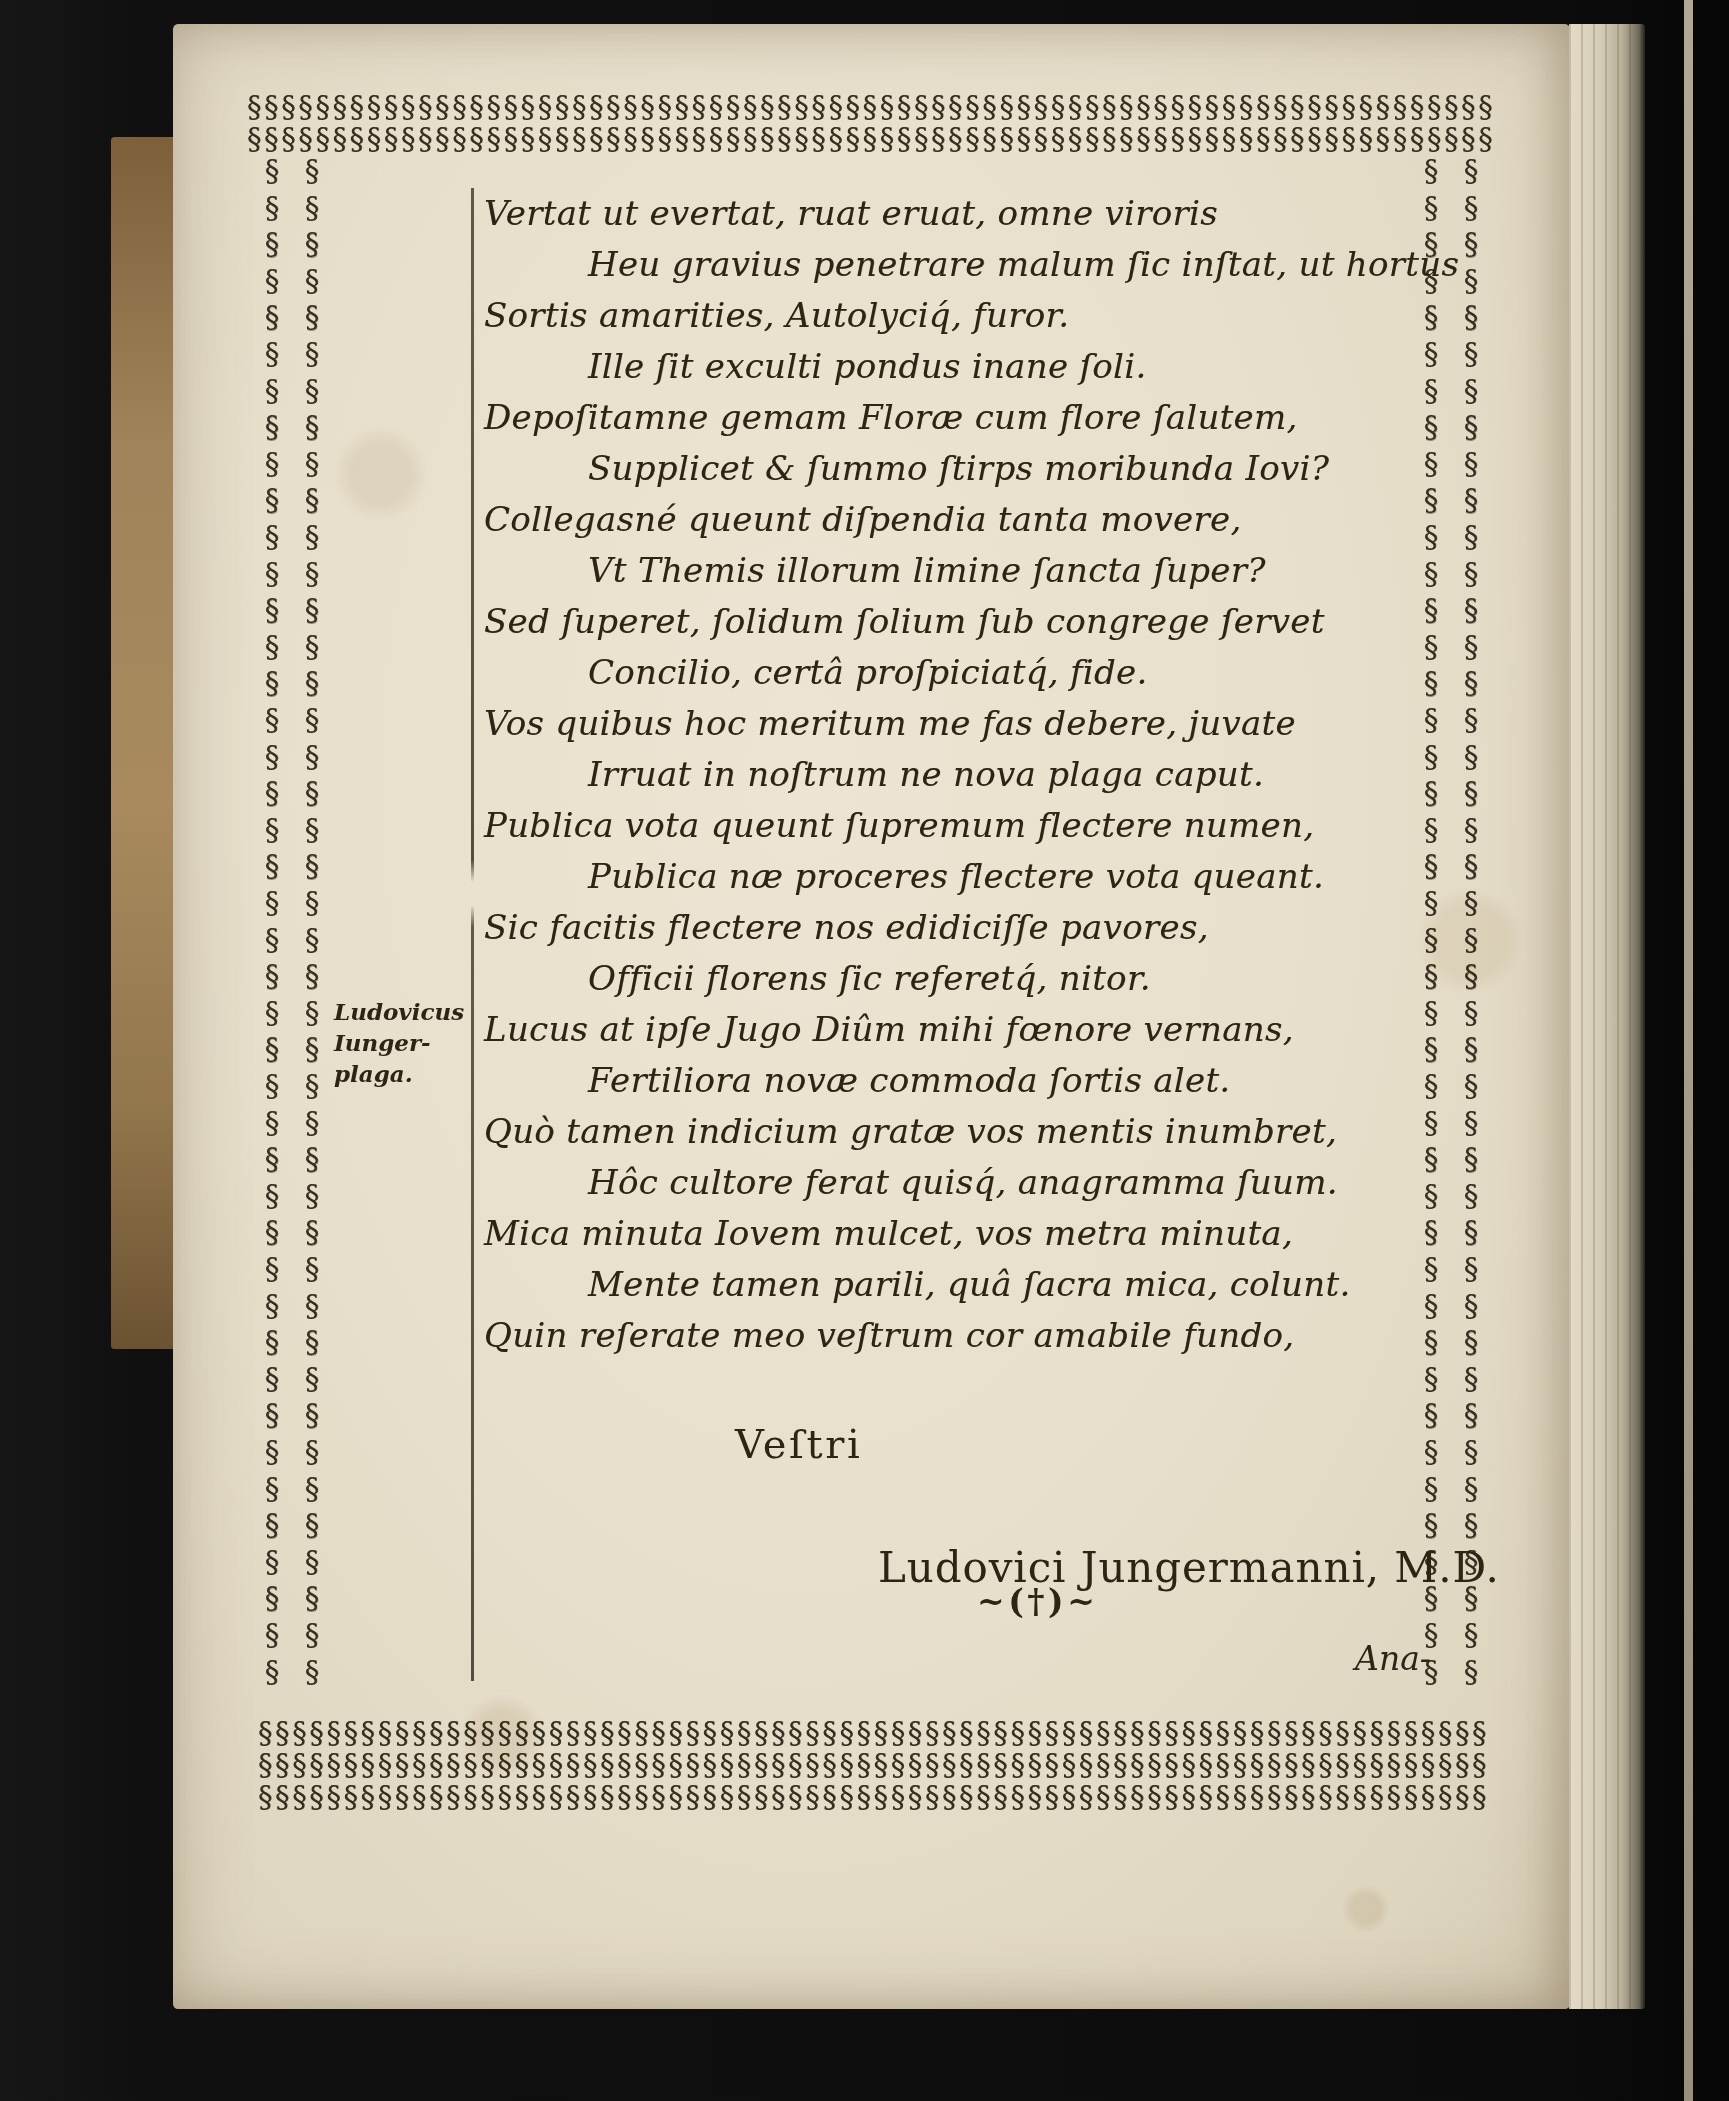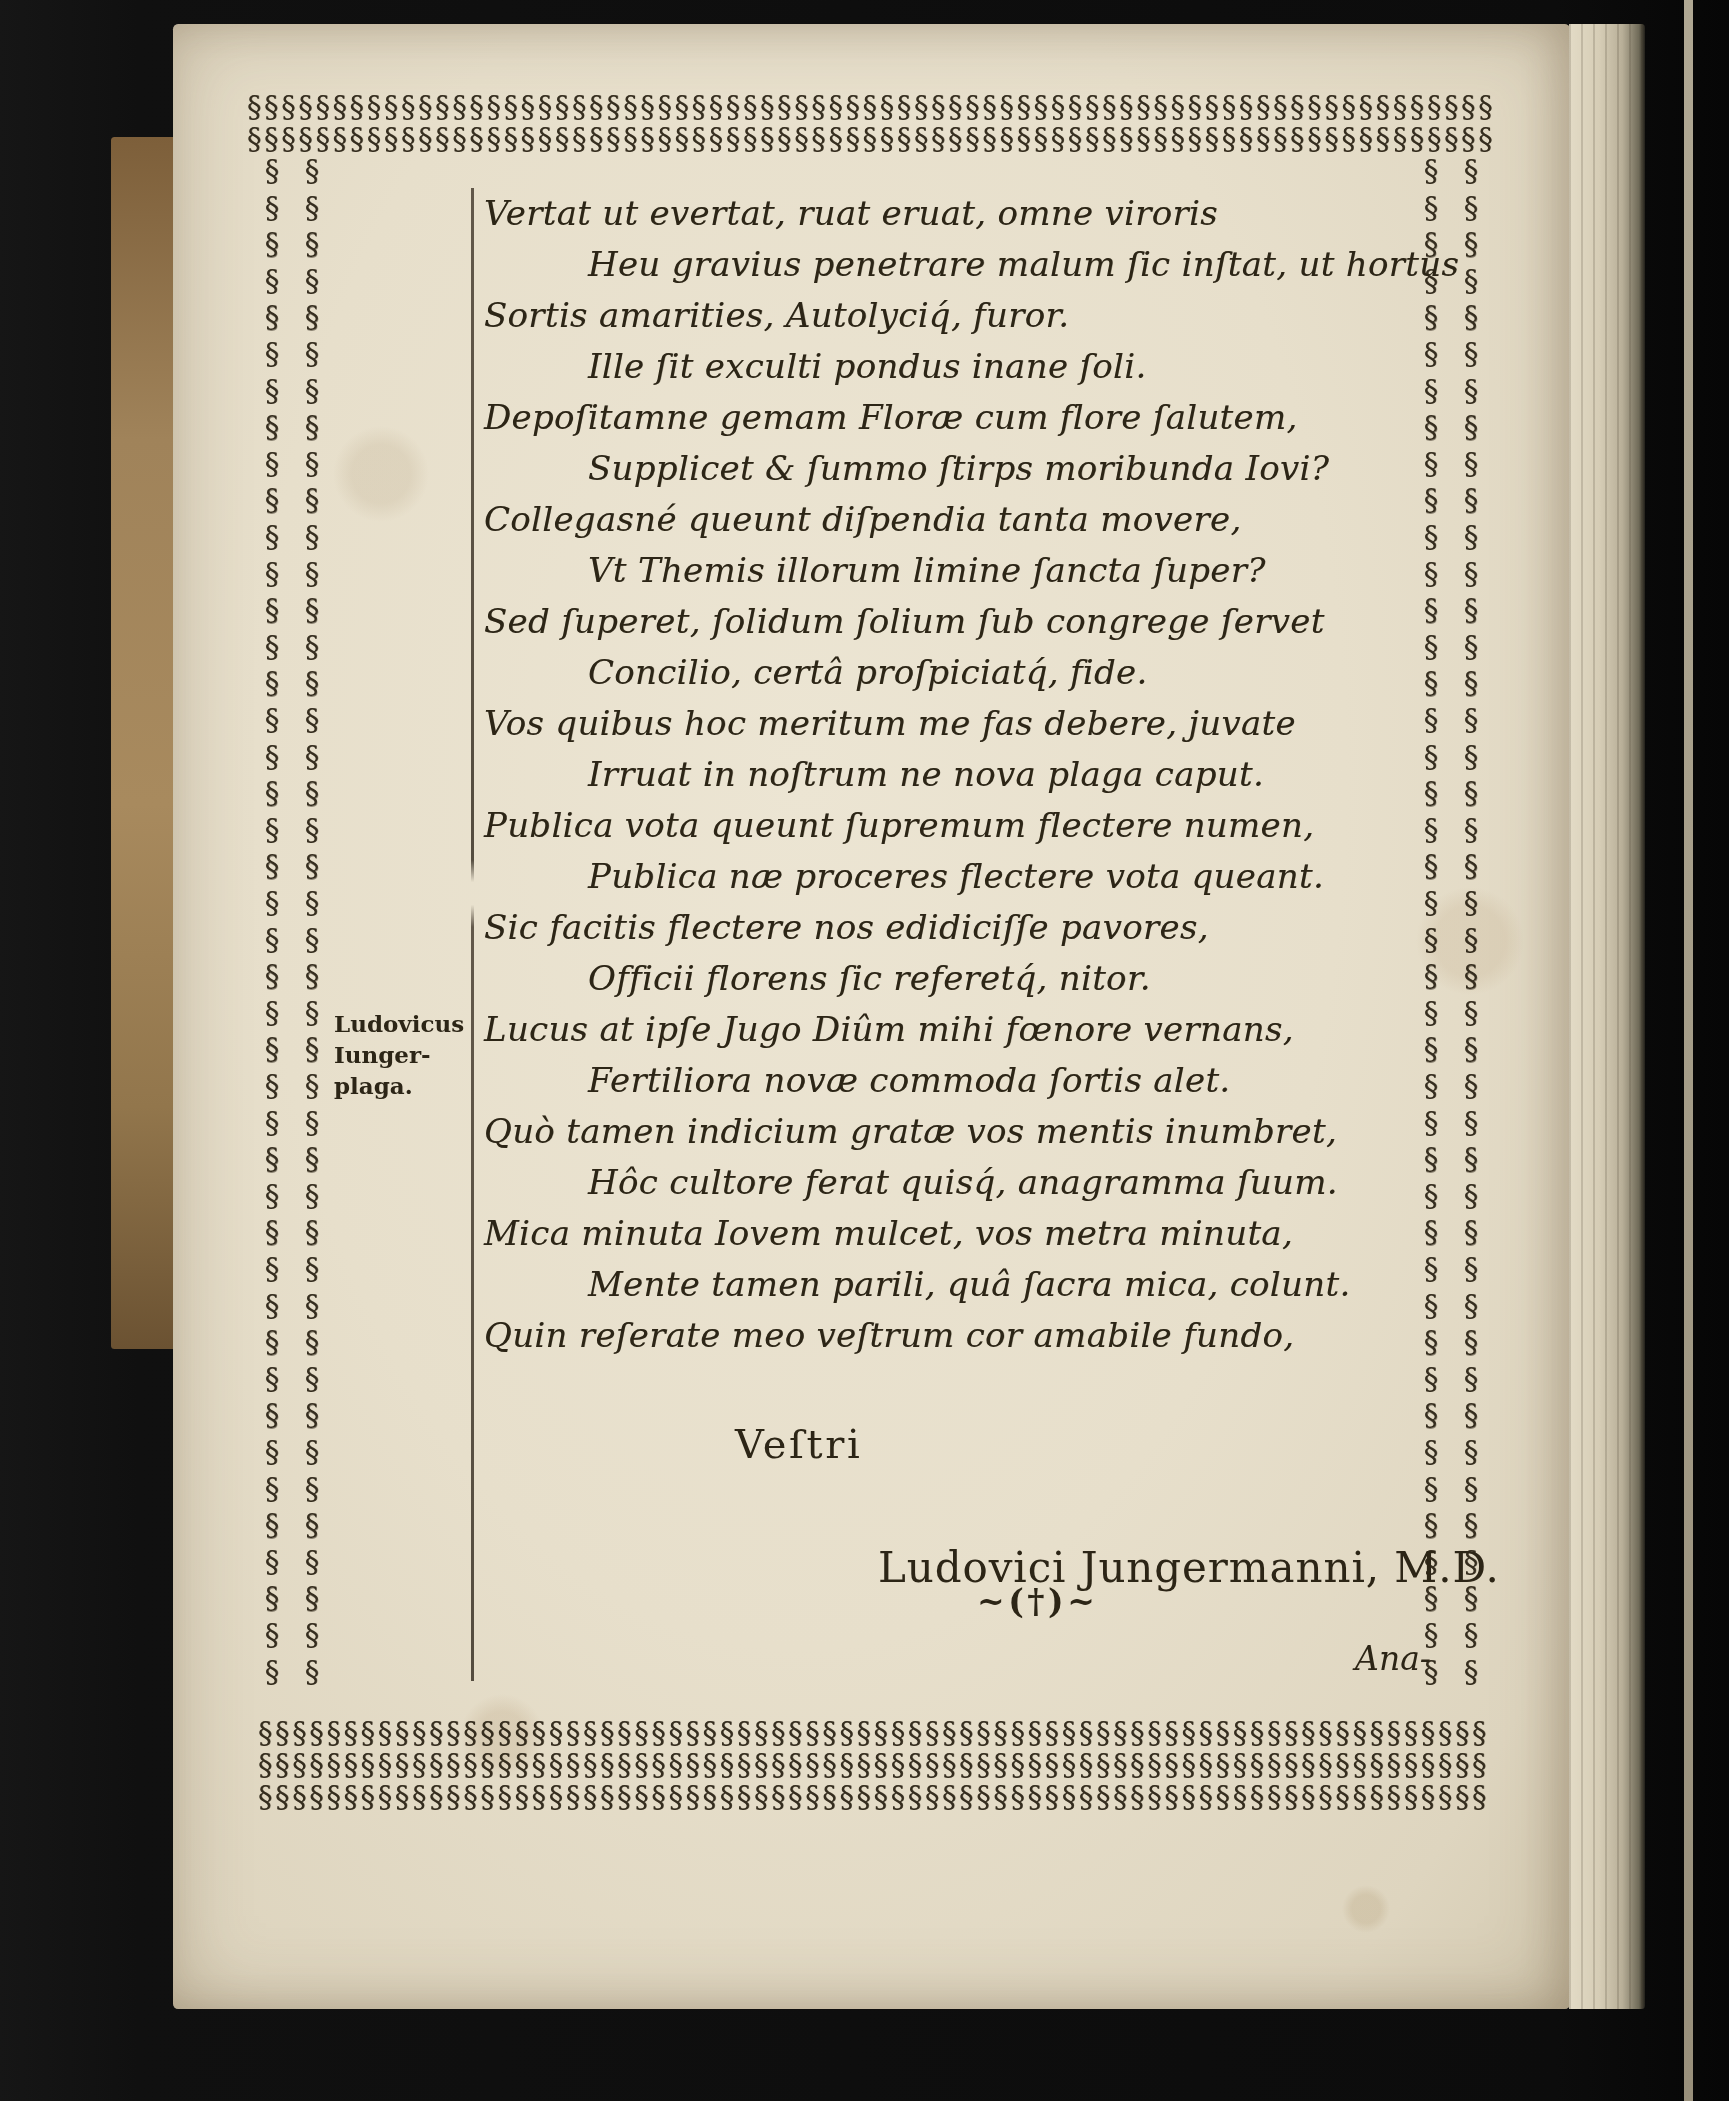--- a/index.html
+++ b/index.html
@@ -84,25 +84,25 @@
     white-space: nowrap;
     letter-spacing: 0.3px;
     text-shadow: 0.3px 0.3px 0 rgba(44,37,22,.35);
   }
   .verse:nth-child(even) { padding-left: 104px; }
   
   .marginal {
     position: absolute;
     left: 161px; top: 972px;
     width: 143px;
+    font-style: italic;
     font-weight: 700;
     font-size: 23px;
     line-height: 31px;
     color: #2c2516;
-    margin-top: 12px;
   }
   .marginal span { display: block; }
   
   .vestri {
     position: absolute;
     left: 562px; top: 1397px;
     font-size: 40px;
     letter-spacing: 2.6px;
     color: #2c2516;
   }

